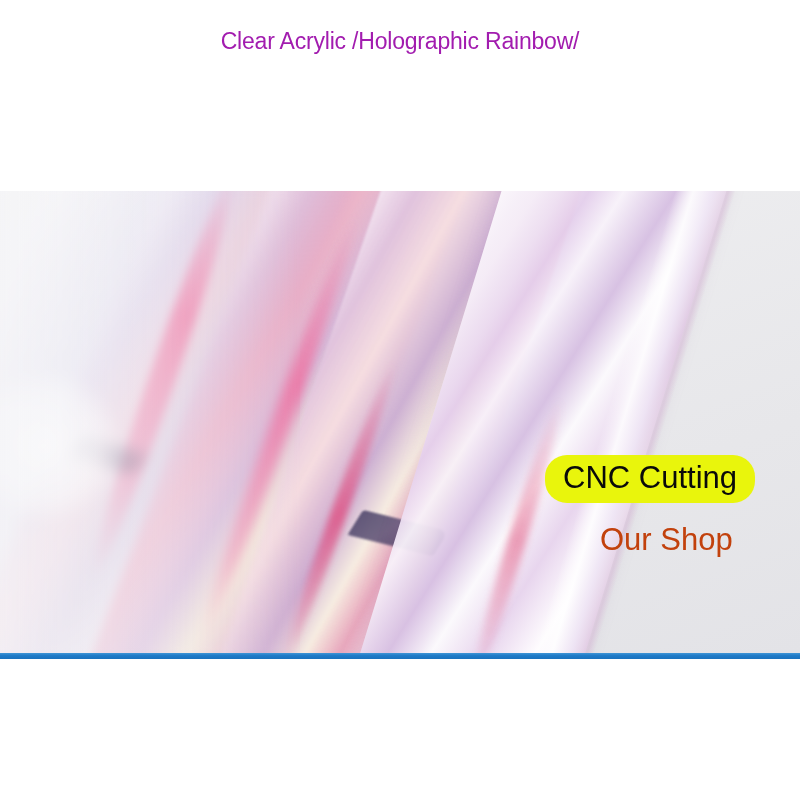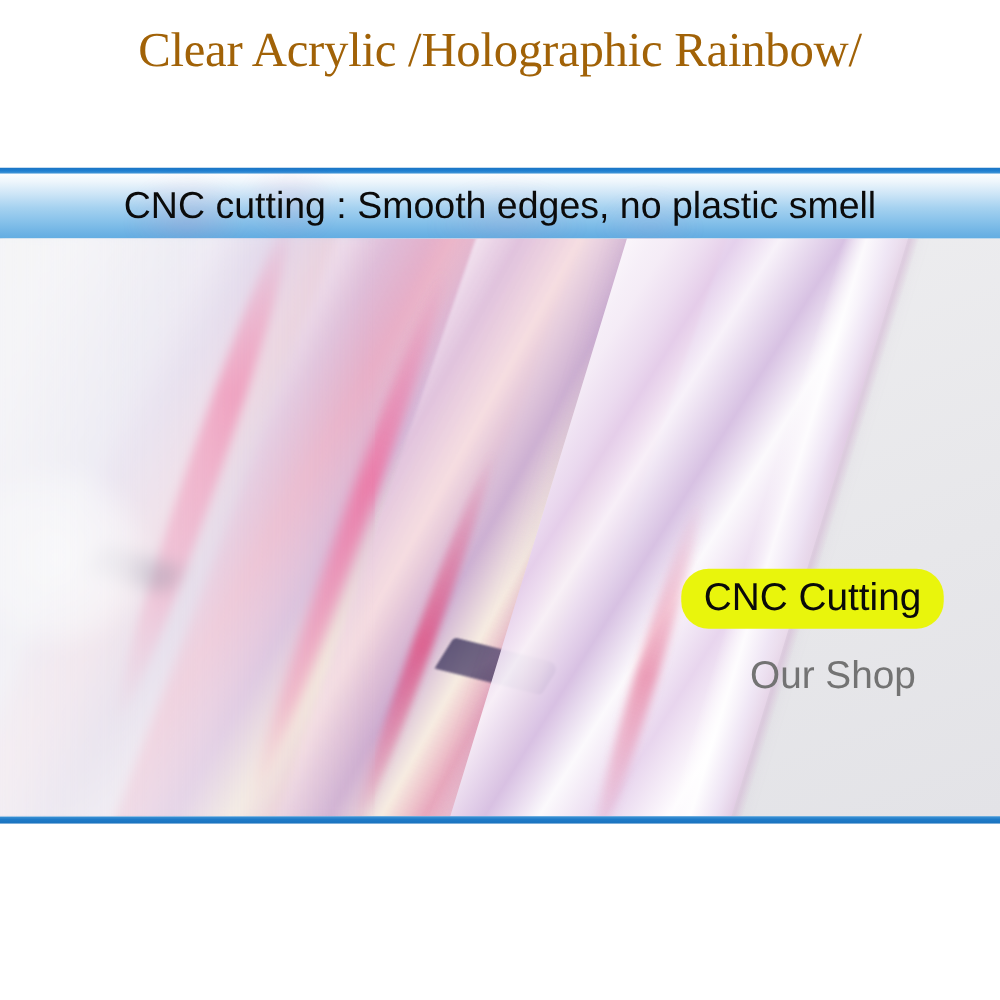--- a/index.html
+++ b/index.html
@@ -24,26 +24,26 @@
   .title-block {
     position: absolute;
     left: 0;
     top: 22px;
     width: 800px;
     padding: 0 14px;
     box-sizing: border-box;
     text-align: center;
   }
   .title-line {
-    font-size: 39px;
+    font-size: 23px;
     line-height: 38px;
-    color: #a16207;
+    color: #a21caf;
     letter-spacing: -0.2px;
     white-space: nowrap;
-    font-family: Liberation Serif, serif;
+    font-family: Liberation Sans, sans-serif;
   }
 
   
   .banner {
     position: absolute;
     left: 0;
     top: 134px;
     width: 800px;
     height: 57px;
     overflow: hidden;
@@ -299,21 +299,21 @@
     color: #0a0a0a;
     white-space: nowrap;
     font-family: "Liberation Sans", sans-serif;
   }
   .pill-cnc  { left: 545px; top: 264px; }
 
   .sub {
     position: absolute;
     font-size: 31px;
     line-height: 36px;
-    color: #737373;
+    color: #c2410c;
     white-space: nowrap;
     font-family: "Liberation Sans", sans-serif;
   }
   .sub-ourshop   { left: 600px; top: 331px; }
 
   
   .bottom-rule {
     position: absolute;
     left: 0; top: 653px;
     width: 800px; height: 6px;
@@ -328,26 +328,20 @@
 </style>
 </head>
 <body>
 
 <div id="page">
 
   <div class="title-block">
     <div class="title-line">Clear Acrylic /Holographic Rainbow/</div>
   </div>
 
-  <div class="banner">
-    <div class="banner-topline"></div>
-    <div class="banner-grad"></div>
-    <div class="banner-bleed"></div>
-    <div class="banner-text">CNC cutting : Smooth edges, no plastic smell</div>
-  </div>
 
   <div class="photo">
     <div class="photo-bg"></div>
     <div class="backdrop-right"></div>
 
     <div class="slab slab-e"></div>
     <div class="slab slab-d"></div>
     <div class="streak streak-1"></div>
     <div class="slab slab-c"></div>
     <div class="streak streak-2"></div>

